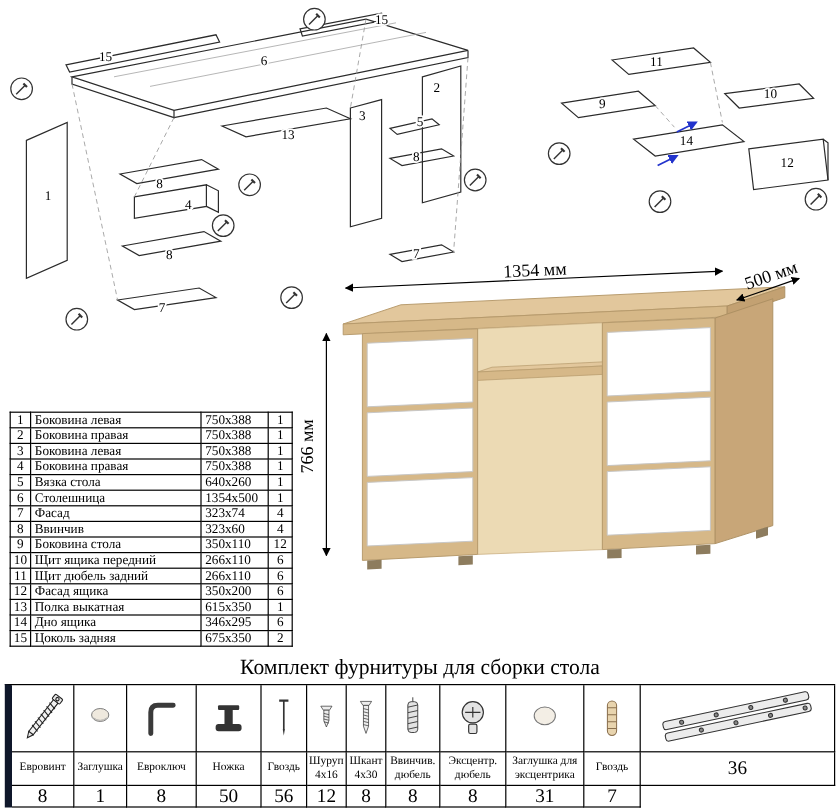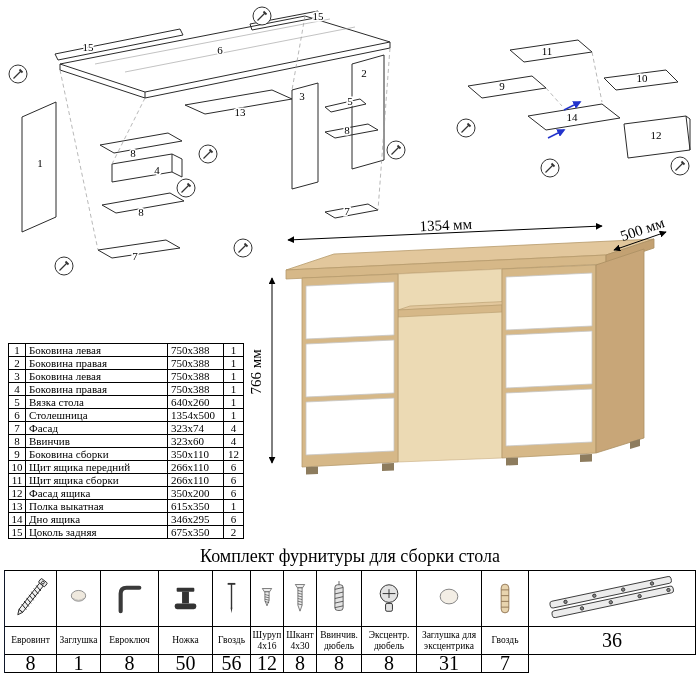--- a/index.html
+++ b/index.html
@@ -25,30 +25,30 @@
   
   #hardware-title {
     position:absolute; top:546px; left:0; width:700px;
     text-align:center; font-size:18px;
   }
   #hardware-grid {
     position:absolute; left:4px; top:570px; width:692px;
     display:grid;
     grid-template-columns:52px 44px 58px 54px 38px 33px 33px 45px 55px 65px 47px minmax(0,1fr);
     grid-template-rows:56px 28px 18px;
-    border-left:1px solid #0f172a; border-top:1px solid #000;
+    border-left:6px solid #0f172a; border-top:1px solid #000;
   }
   .hw-cell {
     border-right:1px solid #000; border-bottom:1px solid #000;
     display:flex; align-items:center; justify-content:center; overflow:hidden;
   }
   .hw-icon svg { width:100%; height:100%; }
   .hw-name { font-size:9.5px; line-height:11px; text-align:center; padding:1px; }
   .hw-name.left { text-align:left; justify-content:flex-start; padding-left:4px; }
-  .hw-qty { font-size:20px; }
+  .hw-qty { font-size:16px; }
 
   
   .callout {
     font-family:"Liberation Serif", serif; font-size:11px; fill:#000;
     text-anchor:middle; paint-order:stroke; stroke:#ffffff; stroke-width:3px;
   }
   .dim-label {
     font-family:"Liberation Serif", serif; font-size:15px; fill:#000; text-anchor:middle;
   }
 </style>
@@ -205,33 +205,33 @@
           <td class="c-qty">4</td>
         </tr>
         <tr>
           <td class="c-num">8</td>
           <td class="c-name">Ввинчив</td>
           <td class="c-size">323x60</td>
           <td class="c-qty">4</td>
         </tr>
         <tr>
           <td class="c-num">9</td>
-          <td class="c-name">Боковина сборки</td>
+          <td class="c-name">Боковина стола</td>
           <td class="c-size">350x110</td>
           <td class="c-qty">12</td>
         </tr>
         <tr>
           <td class="c-num">10</td>
           <td class="c-name">Щит ящика передний</td>
           <td class="c-size">266x110</td>
           <td class="c-qty">6</td>
         </tr>
         <tr>
           <td class="c-num">11</td>
-          <td class="c-name">Щит ящика сборки</td>
+          <td class="c-name">Щит дюбель задний</td>
           <td class="c-size">266x110</td>
           <td class="c-qty">6</td>
         </tr>
         <tr>
           <td class="c-num">12</td>
           <td class="c-name">Фасад ящика</td>
           <td class="c-size">350x200</td>
           <td class="c-qty">6</td>
         </tr>
         <tr>

